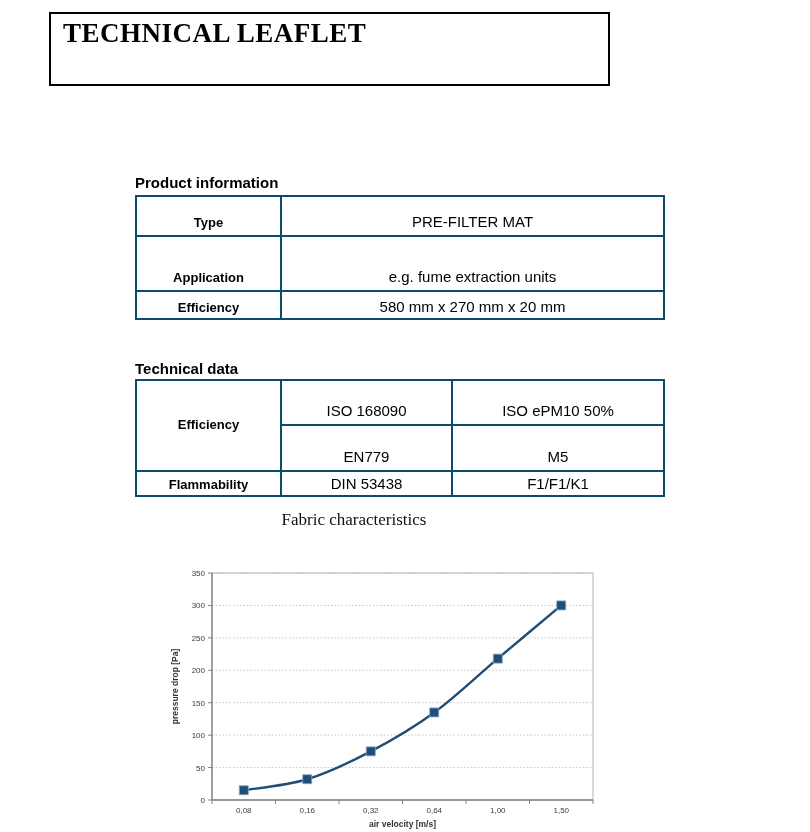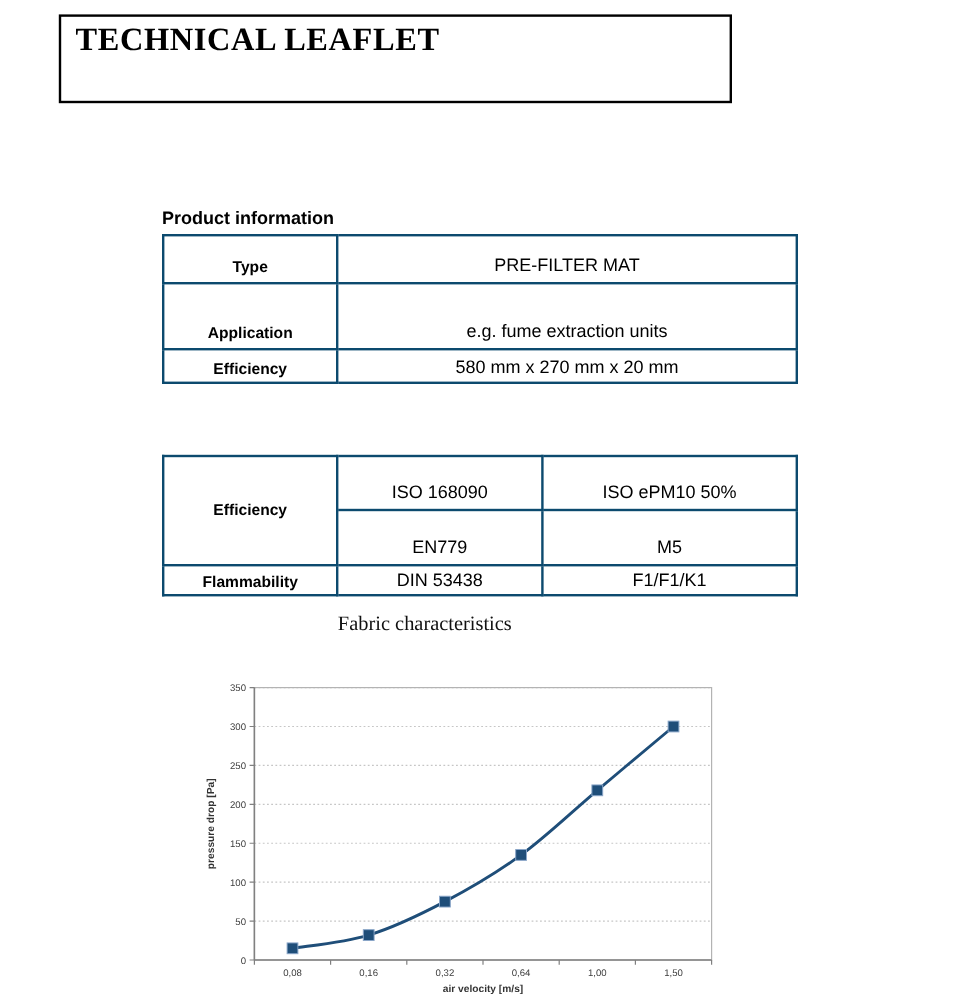--- a/index.html
+++ b/index.html
@@ -70,20 +70,21 @@
       <td class="label-cell">Application</td>
       <td>e.g. fume extraction units</td>
     </tr>
     <tr style="height:28px">
       <td class="label-cell" style="padding-bottom:3px">Efficiency</td>
       <td style="padding-bottom:3px">580 mm x 270 mm x 20 mm</td>
     </tr>
   </tbody>
     </table>
 
+  <div class="section-title" id="technical-title">Technical data</div>
   <table class="data-table" id="technical-table">
     <colgroup>
         <col style="width:145px">
         <col style="width:171px">
         <col style="width:212px">
       </colgroup>
     <tbody>
         <tr style="height:45px">
       <td class="label-cell mid-cell" rowspan="2">Efficiency</td>
       <td>ISO 168090</td>

